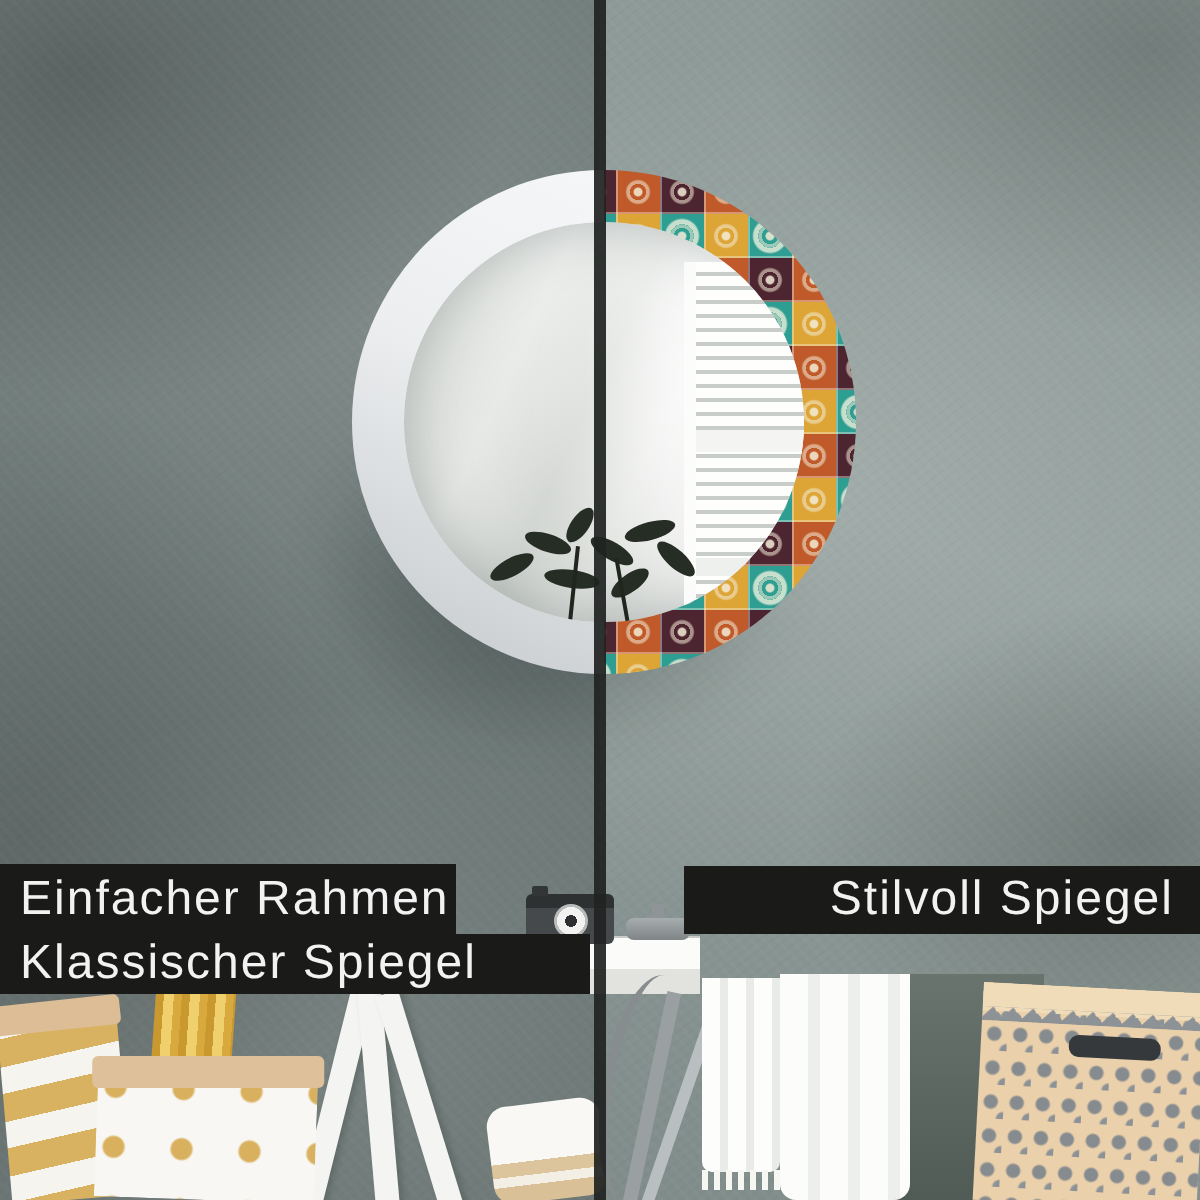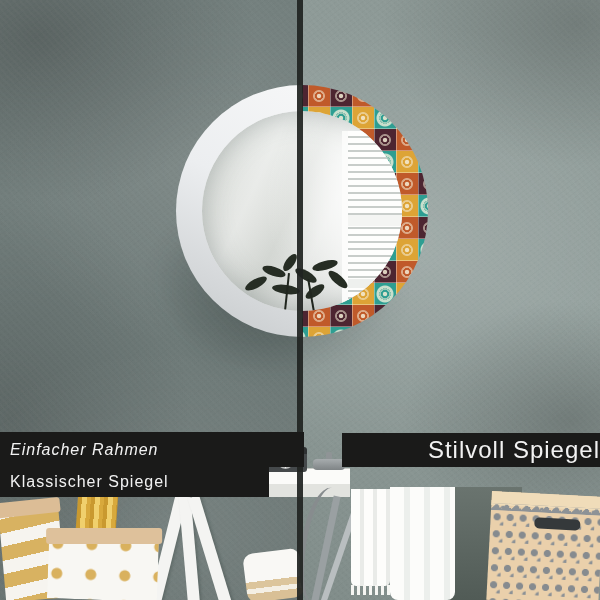--- a/index.html
+++ b/index.html
@@ -82,23 +82,23 @@
   
   .divider{left:297px;top:0;width:6px;height:600px;background:rgba(32,36,33,0.93);z-index:40;}
 
   
   .bar{
     background:var(--label_background);color:var(--label_text);
     display:flex;align-items:center;z-index:50;
     font-weight:300;letter-spacing:1px;white-space:nowrap;overflow:hidden;
   }
   .bar-left{left:0;justify-content:flex-start;padding-left:10px;}
-  .bar-right{justify-content:flex-end;}
-  .bar-l1{top:432px;width:304px;height:35px;font-size:16px;font-style:italic;}
-  .bar-l2{top:467px;width:269px;height:30px;font-size:16px;}
+  .bar-right{justify-content:flex-end;padding-right:13px;}
+  .bar-l1{top:432px;width:228px;height:35px;font-size:24px;}
+  .bar-l2{top:467px;width:295px;height:30px;font-size:24px;}
   .bar-r1{top:433px;left:342px;width:258px;height:34px;font-size:24px;}
   .bar-r2{top:467px;left:339px;width:261px;height:30px;font-size:24px;}
 
   
   .shelf{left:250px;top:468px;width:100px;height:29px;z-index:20;
     background:linear-gradient(180deg,#fbfbf9 0 55%, #e2e3df 55% 100%);
     border-top:1px solid #c9cbc7;}
   .camera{left:263px;top:447px;width:44px;height:25px;z-index:21;
     background:linear-gradient(180deg,#2e3132 0 7px, #45494b 7px);border-radius:3px;}
   .camera-lens{left:14px;top:5px;width:17px;height:17px;border-radius:50%;

